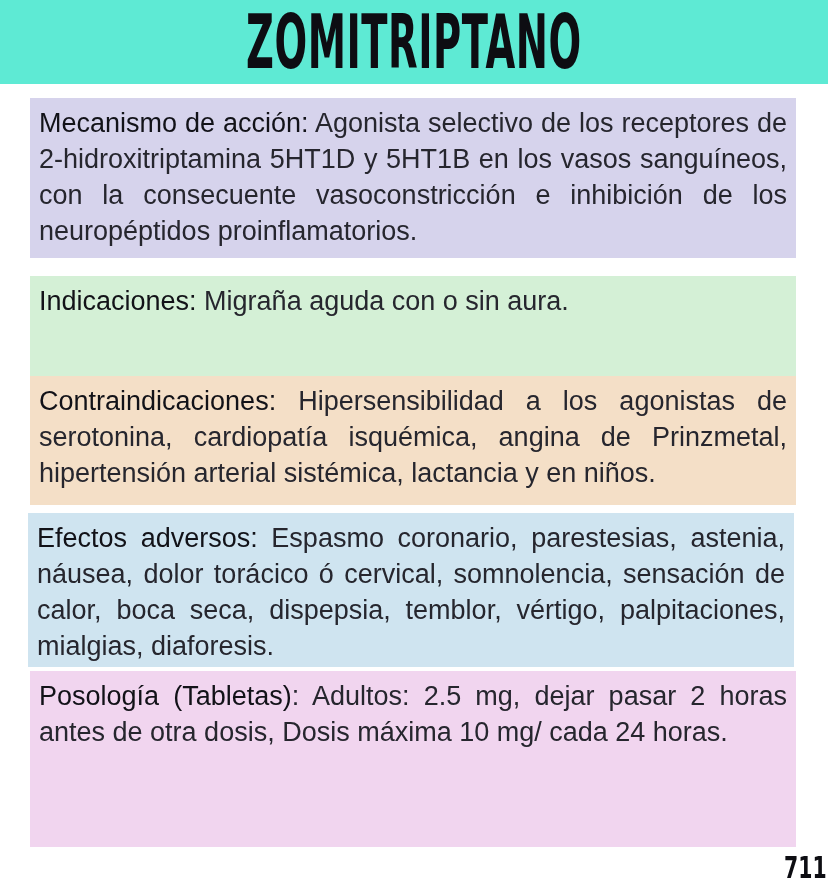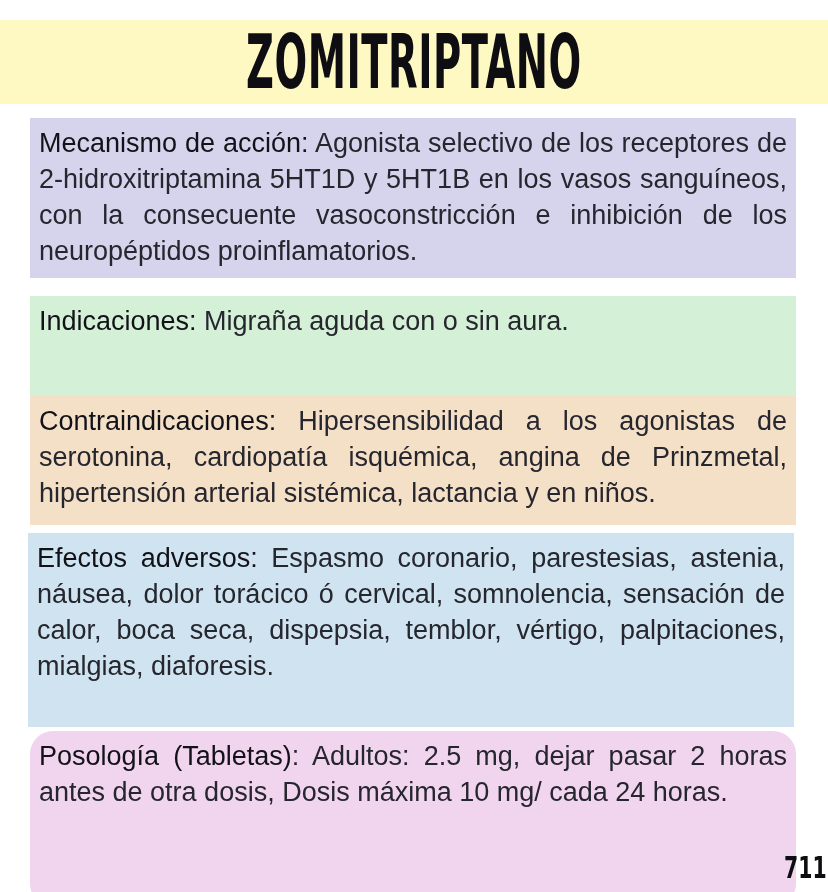--- a/index.html
+++ b/index.html
@@ -50,38 +50,38 @@
     color: #26262e;
     text-align: justify;
   }
   .section b {
     font-weight: normal;
     color: #121218;
   }
   .s-mecanismo       { height: 160px; margin-top: 14px; }
   .s-indicaciones    { height: 100px; margin-top: 18px; }
   .s-contraindicaciones { height: 129px; }
-  .s-efectos         { height: 194px; margin-top: 8px; margin-left: 28px;  }
+  .s-efectos         { height: 154px; margin-top: 8px; margin-left: 28px;  }
   .s-posologia       { height: 176px; margin-top: 4px;  }
   .page-number {
     position: absolute;
     right: 1px;
     bottom: 7px;
     font-family: "DejaVu Sans", sans-serif;
     font-weight: bold;
     font-size: 30px;
     color: #0d0d12;
     transform: scaleX(0.68);
     transform-origin: right center;
   }
 </style>
 </head>
 <body>
 
-<div class="header" style="background-color: #fef9c3; margin-top: 20px;">
+<div class="header" style="background-color: #5eead4;">
   <div class="title">ZOMITRIPTANO</div>
 </div>
 
 <div class="card-body">
 
   <div class="section s-mecanismo" style="background-color: rgb(214, 211, 236);">
     <p><b>Mecanismo de acción:</b><span> Agonista selectivo de los receptores de 2-hidroxitriptamina 5HT1D y 5HT1B en los vasos sanguíneos, con la consecuente vasoconstricción e inhibición de los neuropéptidos proinflamatorios.</span></p>
   </div>
 
   <div class="section s-indicaciones" style="background-color: rgb(212, 240, 214);">
@@ -89,19 +89,19 @@
   </div>
 
   <div class="section s-contraindicaciones" style="background-color: rgb(244, 223, 199);">
     <p><b>Contraindicaciones:</b><span> Hipersensibilidad a los agonistas de serotonina, cardiopatía isquémica, angina de Prinzmetal, hipertensión arterial sistémica, lactancia y en niños.</span></p>
   </div>
 
   <div class="section s-efectos" style="background-color: rgb(207, 228, 240);">
     <p><b>Efectos adversos:</b><span> Espasmo coronario, parestesias, astenia, náusea, dolor torácico ó cervical, somnolencia, sensación de calor, boca seca, dispepsia, temblor, vértigo, palpitaciones, mialgias, diaforesis.</span></p>
   </div>
 
-  <div class="section s-posologia" style="background-color: rgb(241, 213, 239); border-radius: 23px;">
+  <div class="section s-posologia" style="background-color: rgb(241, 213, 239);">
     <p><b>Posología (Tabletas)</b><span>: Adultos: 2.5 mg, dejar pasar 2 horas antes de otra dosis, Dosis máxima 10 mg/ cada 24 horas.</span></p>
   </div>
 
 </div>
 
 <div class="page-number">711</div>
 
 </body></html>

